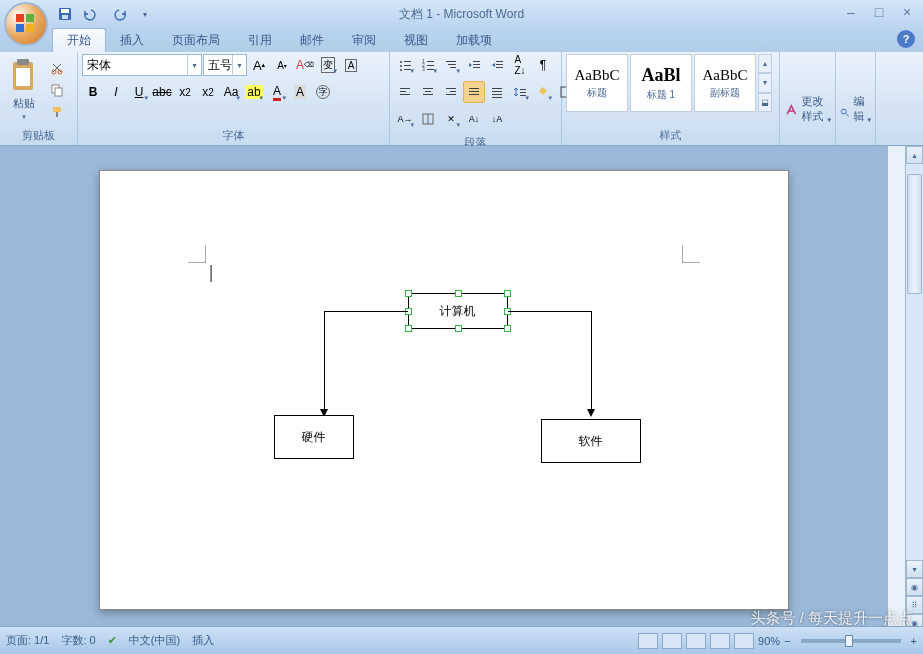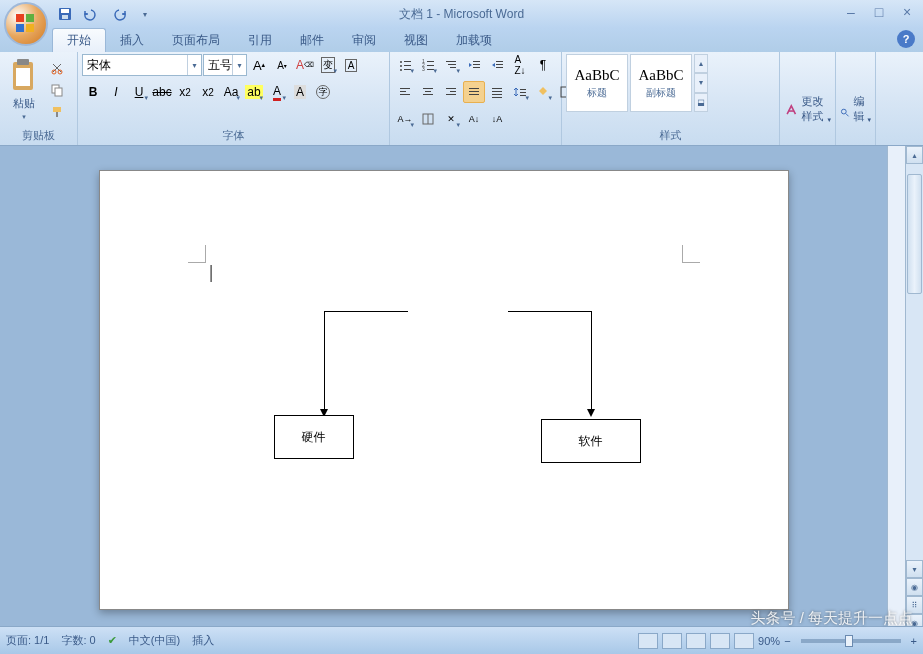--- a/index.html
+++ b/index.html
@@ -354,28 +354,33 @@
             <svg width="14" height="14">
               <rect x="2" y="2" width="10" height="10" fill="none" stroke="#666"></rect>
               <line x1="7" y1="2" x2="7" y2="12" stroke="#666"></line>
             </svg>
           </div>
         <div class="ribbon-btn dd" style="font-size:9px;">✕</div>
         <div class="ribbon-btn" style="font-size:9px;">A↓</div>
         <div class="ribbon-btn" style="font-size:9px;">↓A</div>
       </div>
     </div>
+    <div class="group-label">段落</div>
   </div>
 
   <div class="group g-styles">
     <div class="group-body">
       <div class="style-gallery">
         <div class="style-item">
           <div class="style-preview">AaBbC</div>
           <div class="style-name">标题</div>
+        </div>
+        <div class="style-item">
+          <div class="style-preview" style="font-size:18px;font-weight:bold;">AaBl</div>
+          <div class="style-name">标题 1</div>
         </div>
         <div class="style-item">
           <div class="style-preview">AaBbC</div>
           <div class="style-name">副标题</div>
         </div>
         <div class="gallery-nav">
           <div class="gallery-nav-btn">▴</div>
           <div class="gallery-nav-btn">▾</div>
           <div class="gallery-nav-btn">⬓</div>
         </div>
@@ -407,20 +412,31 @@
   </div>
 </div>
 
 <div class="doc-area">
   <div class="doc-scroll">
     <div class="page">
       <div class="crop-mark crop-tl"></div>
       <div class="crop-mark crop-tr"></div>
       <div class="cursor-mark">│</div>
 
+      <div class="diag-box" style="left:308px;top:122px;width:100px;height:36px;">
+        <span>计算机</span>
+        <div class="sel-handle" style="left:-4px;top:-4px;"></div>
+        <div class="sel-handle" style="right:-4px;top:-4px;"></div>
+        <div class="sel-handle" style="left:-4px;bottom:-4px;"></div>
+        <div class="sel-handle" style="right:-4px;bottom:-4px;"></div>
+        <div class="sel-handle" style="left:46px;top:-4px;"></div>
+        <div class="sel-handle" style="left:46px;bottom:-4px;"></div>
+        <div class="sel-handle" style="left:-4px;top:14px;"></div>
+        <div class="sel-handle" style="right:-4px;top:14px;"></div>
+      </div>
 
       <div class="diag-line" style="left:224px;top:140px;width:84px;height:1px;"></div>
       <div class="diag-line" style="left:408px;top:140px;width:84px;height:1px;"></div>
       <div class="diag-line" style="left:224px;top:140px;width:1px;height:100px;"></div>
       <div class="diag-line" style="left:491px;top:140px;width:1px;height:100px;"></div>
       <div class="arrow-down" style="left:220px;top:238px;"></div>
       <div class="arrow-down" style="left:487px;top:238px;"></div>
 
       <div class="diag-box" style="left:174px;top:244px;width:80px;height:44px;">
         <span>硬件</span>

